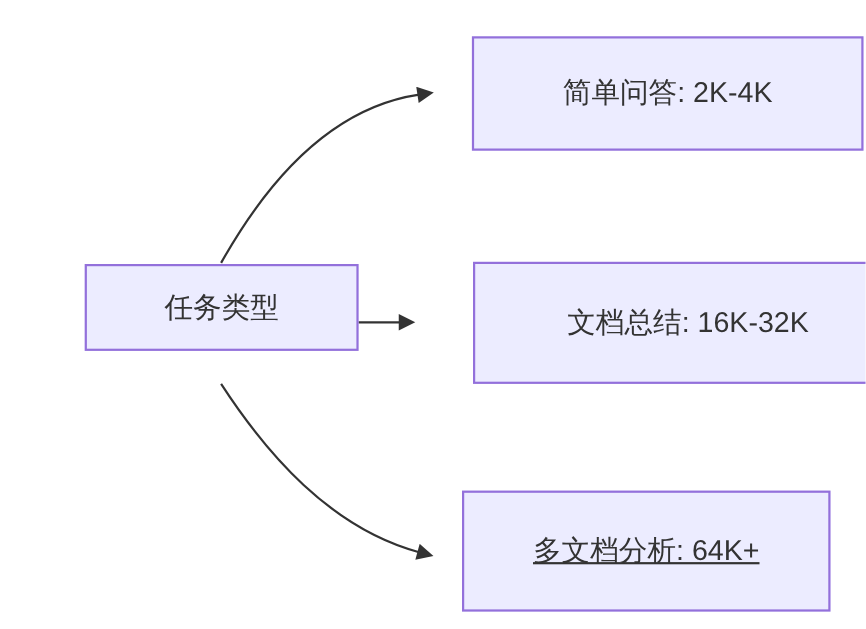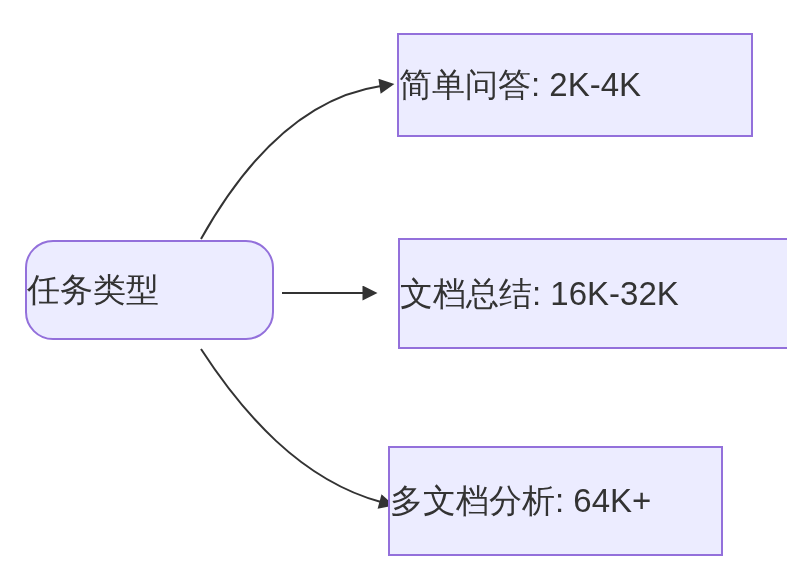--- a/index.html
+++ b/index.html
@@ -28,30 +28,31 @@
     stroke-width: 2px;
   }
   .node {
     position: absolute;
     box-sizing: border-box;
     background: var(--node_fill, #ececff);
     border: 2px solid var(--node_border, #9370db);
     color: var(--label_text, #333333);
     display: flex;
     align-items: center;
-    justify-content: flex-start;
+    justify-content: center;
     text-align: center;
-    font-size: 33px;
+    font-size: 26px;
     line-height: 1.2;
     white-space: nowrap;
+    margin-left: 32px;
   }
-  .node--root        { left: 25px;  top: 240px; width: 249px; height: 100px; border-radius: 28px; }
+  .node--root        { left: 45px;  top: 240px; width: 249px; height: 79px; }
   .node--simple-qa   { left: 397px; top: 33px;  width: 356px; height: 104px; }
   .node--doc-summary { left: 398px; top: 238px; width: 391px; height: 111px; }
-  .node--multi-doc   { left: 388px; top: 446px; width: 335px; height: 110px; }
+  .node--multi-doc   { left: 388px; top: 446px; width: 335px; height: 110px; text-decoration: underline; }
 </style>
 </head>
 <body>
 
 <div id="canvas">
 
   <svg class="edge-layer" viewBox="0 0 787 572" xmlns="http://www.w3.org/2000/svg">
     <defs>
       <marker id="arrowhead" viewBox="0 0 10 10" refX="1" refY="5" markerUnits="userSpaceOnUse" markerWidth="17" markerHeight="15" orient="auto">
         <path d="M0,0 L10,5 L0,10 Z" fill="#333333"></path>

